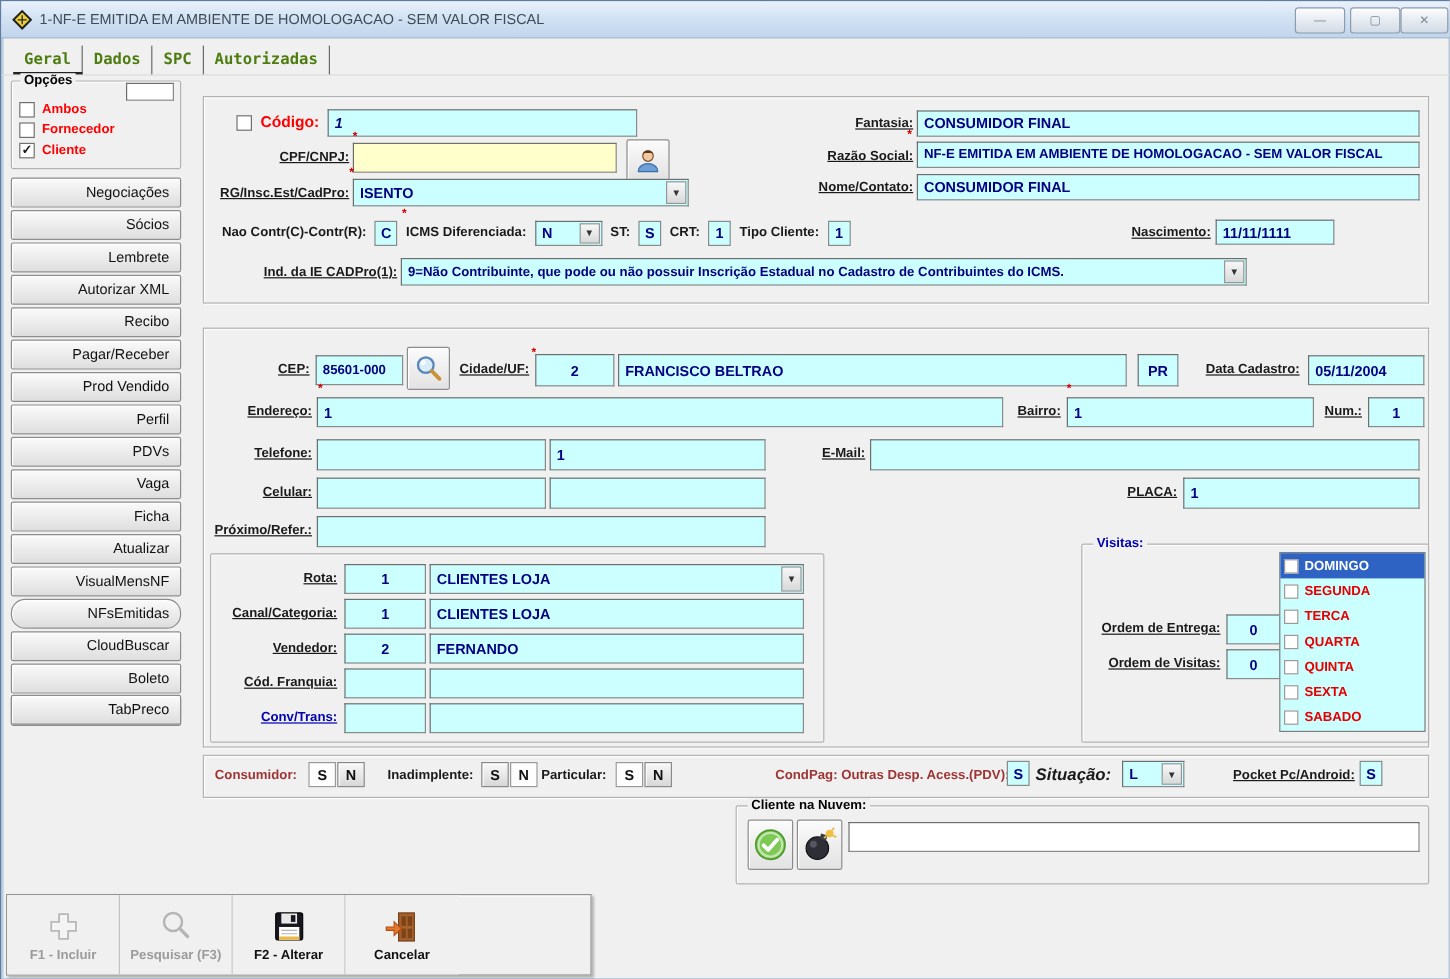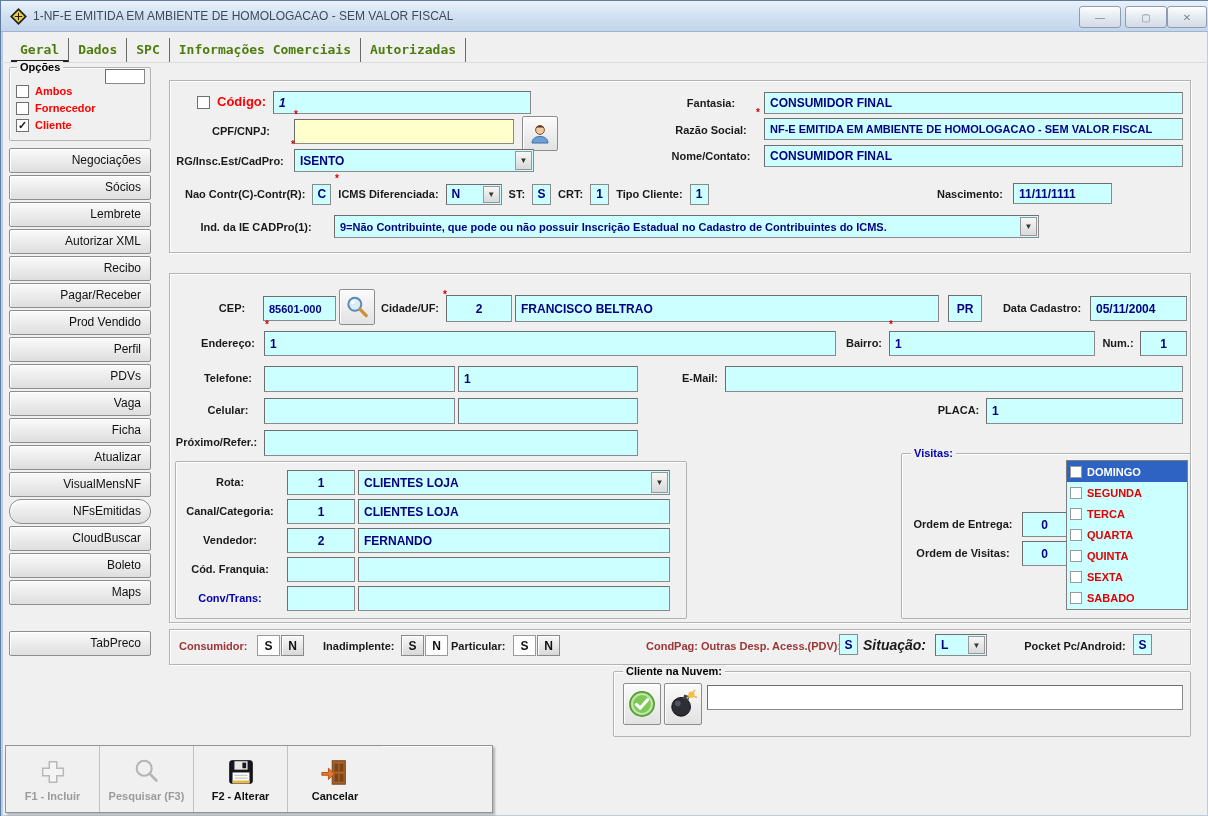--- a/index.html
+++ b/index.html
@@ -15,21 +15,21 @@
     background:linear-gradient(#fdfdfd,#e8edf3 45%,#d3dbe6);display:flex;align-items:center;justify-content:center;
     font-size:10px;color:#7d8896;box-shadow:inset 0 1px 0 #fff;}
   
   .tabbar{position:absolute;left:0;top:32px;right:0;height:29px;display:flex;align-items:flex-end;
     padding-left:10px;border-bottom:1px solid #dcdcdc;}
   .tab{font-family:"DejaVu Sans Mono",monospace;font-weight:bold;font-size:13px;color:#4d7c0f;
     padding:4px 9px 5px 9px;border-right:1px solid #6b6b6b;white-space:nowrap;}
   .tab.active{border-bottom:2px solid #222;padding-bottom:3px;}
   
   .lbl{position:absolute;font-size:11px;font-weight:bold;color:#1a1a1a;white-space:nowrap;}
-  .lbl.r{text-align:center;}
+  .lbl.r{text-align:right;text-decoration:underline;}
   .lbl.red{color:#ff0000;}
   .lbl.maroon{color:#9c3434;}
   .lbl.navy{color:#0000b0;}
   .fld{position:absolute;background:#ccffff;border:1px solid #8a8a8a;border-top-color:#6e6e6e;border-left-color:#6e6e6e;
     box-sizing:border-box;display:flex;align-items:center;padding:0 5px;
     font-size:12px;font-weight:bold;color:#000080;white-space:nowrap;overflow:hidden;}
   .fld.white{background:#ffffff;}
   .fld.yellow{background:#ffffcc;}
   .fld.center{justify-content:center;padding:0 2px;}
   .fld.small{font-size:11px;}
@@ -92,21 +92,20 @@
       <span>▢</span>
     </div>
   <div class="winbtn" style="left:1166px;width:38px;">
       <span>✕</span>
     </div>
 
   <div class="tabbar">
     <span class="tab active">Geral</span>
     <span class="tab">Dados</span>
     <span class="tab">SPC</span>
-    <span class="tab">Informações Comerciais</span>
     <span class="tab">Autorizadas</span>
   </div>
 
   <div class="group" style="left:8px;top:66px;width:142px;height:74px;"></div>
   <span class="legend" style="left:16px;top:60px;">Opções</span>
   <div class="fld white" style="left:104px;top:68px;width:40px;height:15px;"></div>
   <div class="cb" style="left:15px;top:84px;"></div>
   <span class="lbl red" style="left:34px;top:84px;">Ambos</span>
   <div class="cb" style="left:15px;top:101px;"></div>
   <span class="lbl red" style="left:34px;top:101px;">Fornecedor</span>
@@ -123,42 +122,42 @@
   <div class="sbtn" style="top:336px;">Perfil</div>
   <div class="sbtn" style="top:363px;">PDVs</div>
   <div class="sbtn" style="top:390px;">Vaga</div>
   <div class="sbtn" style="top:417px;">Ficha</div>
   <div class="sbtn" style="top:444px;">Atualizar</div>
   <div class="sbtn" style="top:471px;">VisualMensNF</div>
   <div class="sbtn" style="top:498px;border-radius:12px;">NFsEmitidas</div>
   <div class="sbtn" style="top:525px;">CloudBuscar</div>
   <div class="sbtn" style="top:552px;">Boleto</div>
   <div class="sbtn" style="top:579px;">Maps</div>
-  <div class="sbtn" style="top:630px;padding-left:38px;">TabPreco</div>
+  <div class="sbtn" style="top:578px;padding-left:38px;">TabPreco</div>
 
   <div class="panel" style="left:168px;top:79px;width:1022px;height:173px;"></div>
 
   <div class="cb" style="left:196px;top:95px;"></div>
   <span class="lbl red" style="left:216px;top:93px;font-size:13px;">Código:</span>
   <div class="fld italic" style="left:272px;top:90px;width:258px;height:23px;">1</div>
 
   <span class="req" style="left:293px;top:108px;">*</span>
   <span class="lbl r" style="left:190px;top:124px;width:100px;">CPF/CNPJ:</span>
   <div class="fld yellow" style="left:293px;top:118px;width:220px;height:25px;"></div>
   <div class="iconbtn" style="left:521px;top:115px;width:36px;height:35px;">
     <svg width="24" height="24" viewBox="0 0 24 24">
       <path d="M4 21c0-4.2 3.6-6.6 8-6.6s8 2.4 8 6.6z" fill="#6f9fd8" stroke="#3a6ea5"></path>
       <circle cx="12" cy="8" r="4.4" fill="#f3c9a2" stroke="#7a5230"></circle>
       <path d="M12 3.6c-2.7 0-4.4 1.5-4.3 3.1 1-1.3 2.3-1.1 4.3-1.1s3.3-.2 4.3 1.1c.1-1.6-1.6-3.1-4.3-3.1z" fill="#5b3a1e"></path>
     </svg>
   </div>
 
   <span class="req" style="left:290px;top:138px;">*</span>
   <span class="lbl r" style="left:168px;top:154px;width:122px;">RG/Insc.Est/CadPro:</span>
-  <div class="fld" style="left:293px;top:148px;width:240px;height:23px;text-align:center;">
+  <div class="fld" style="left:293px;top:148px;width:280px;height:23px;text-align:center;">
     <span>ISENTO</span>
     <span class="arrowbtn">▼</span>
   </div>
 
   <span class="lbl r" style="left:660px;top:96px;width:100px;">Fantasia:</span>
   <div class="fld" style="left:763px;top:91px;width:419px;height:22px;">CONSUMIDOR FINAL</div>
 
   <span class="req" style="left:755px;top:106px;">*</span>
   <span class="lbl r" style="left:660px;top:123px;width:100px;">Razão Social:</span>
   <div class="fld small" style="left:763px;top:117px;width:419px;height:22px;">NF-E EMITIDA EM AMBIENTE DE HOMOLOGACAO - SEM VALOR FISCAL</div>

